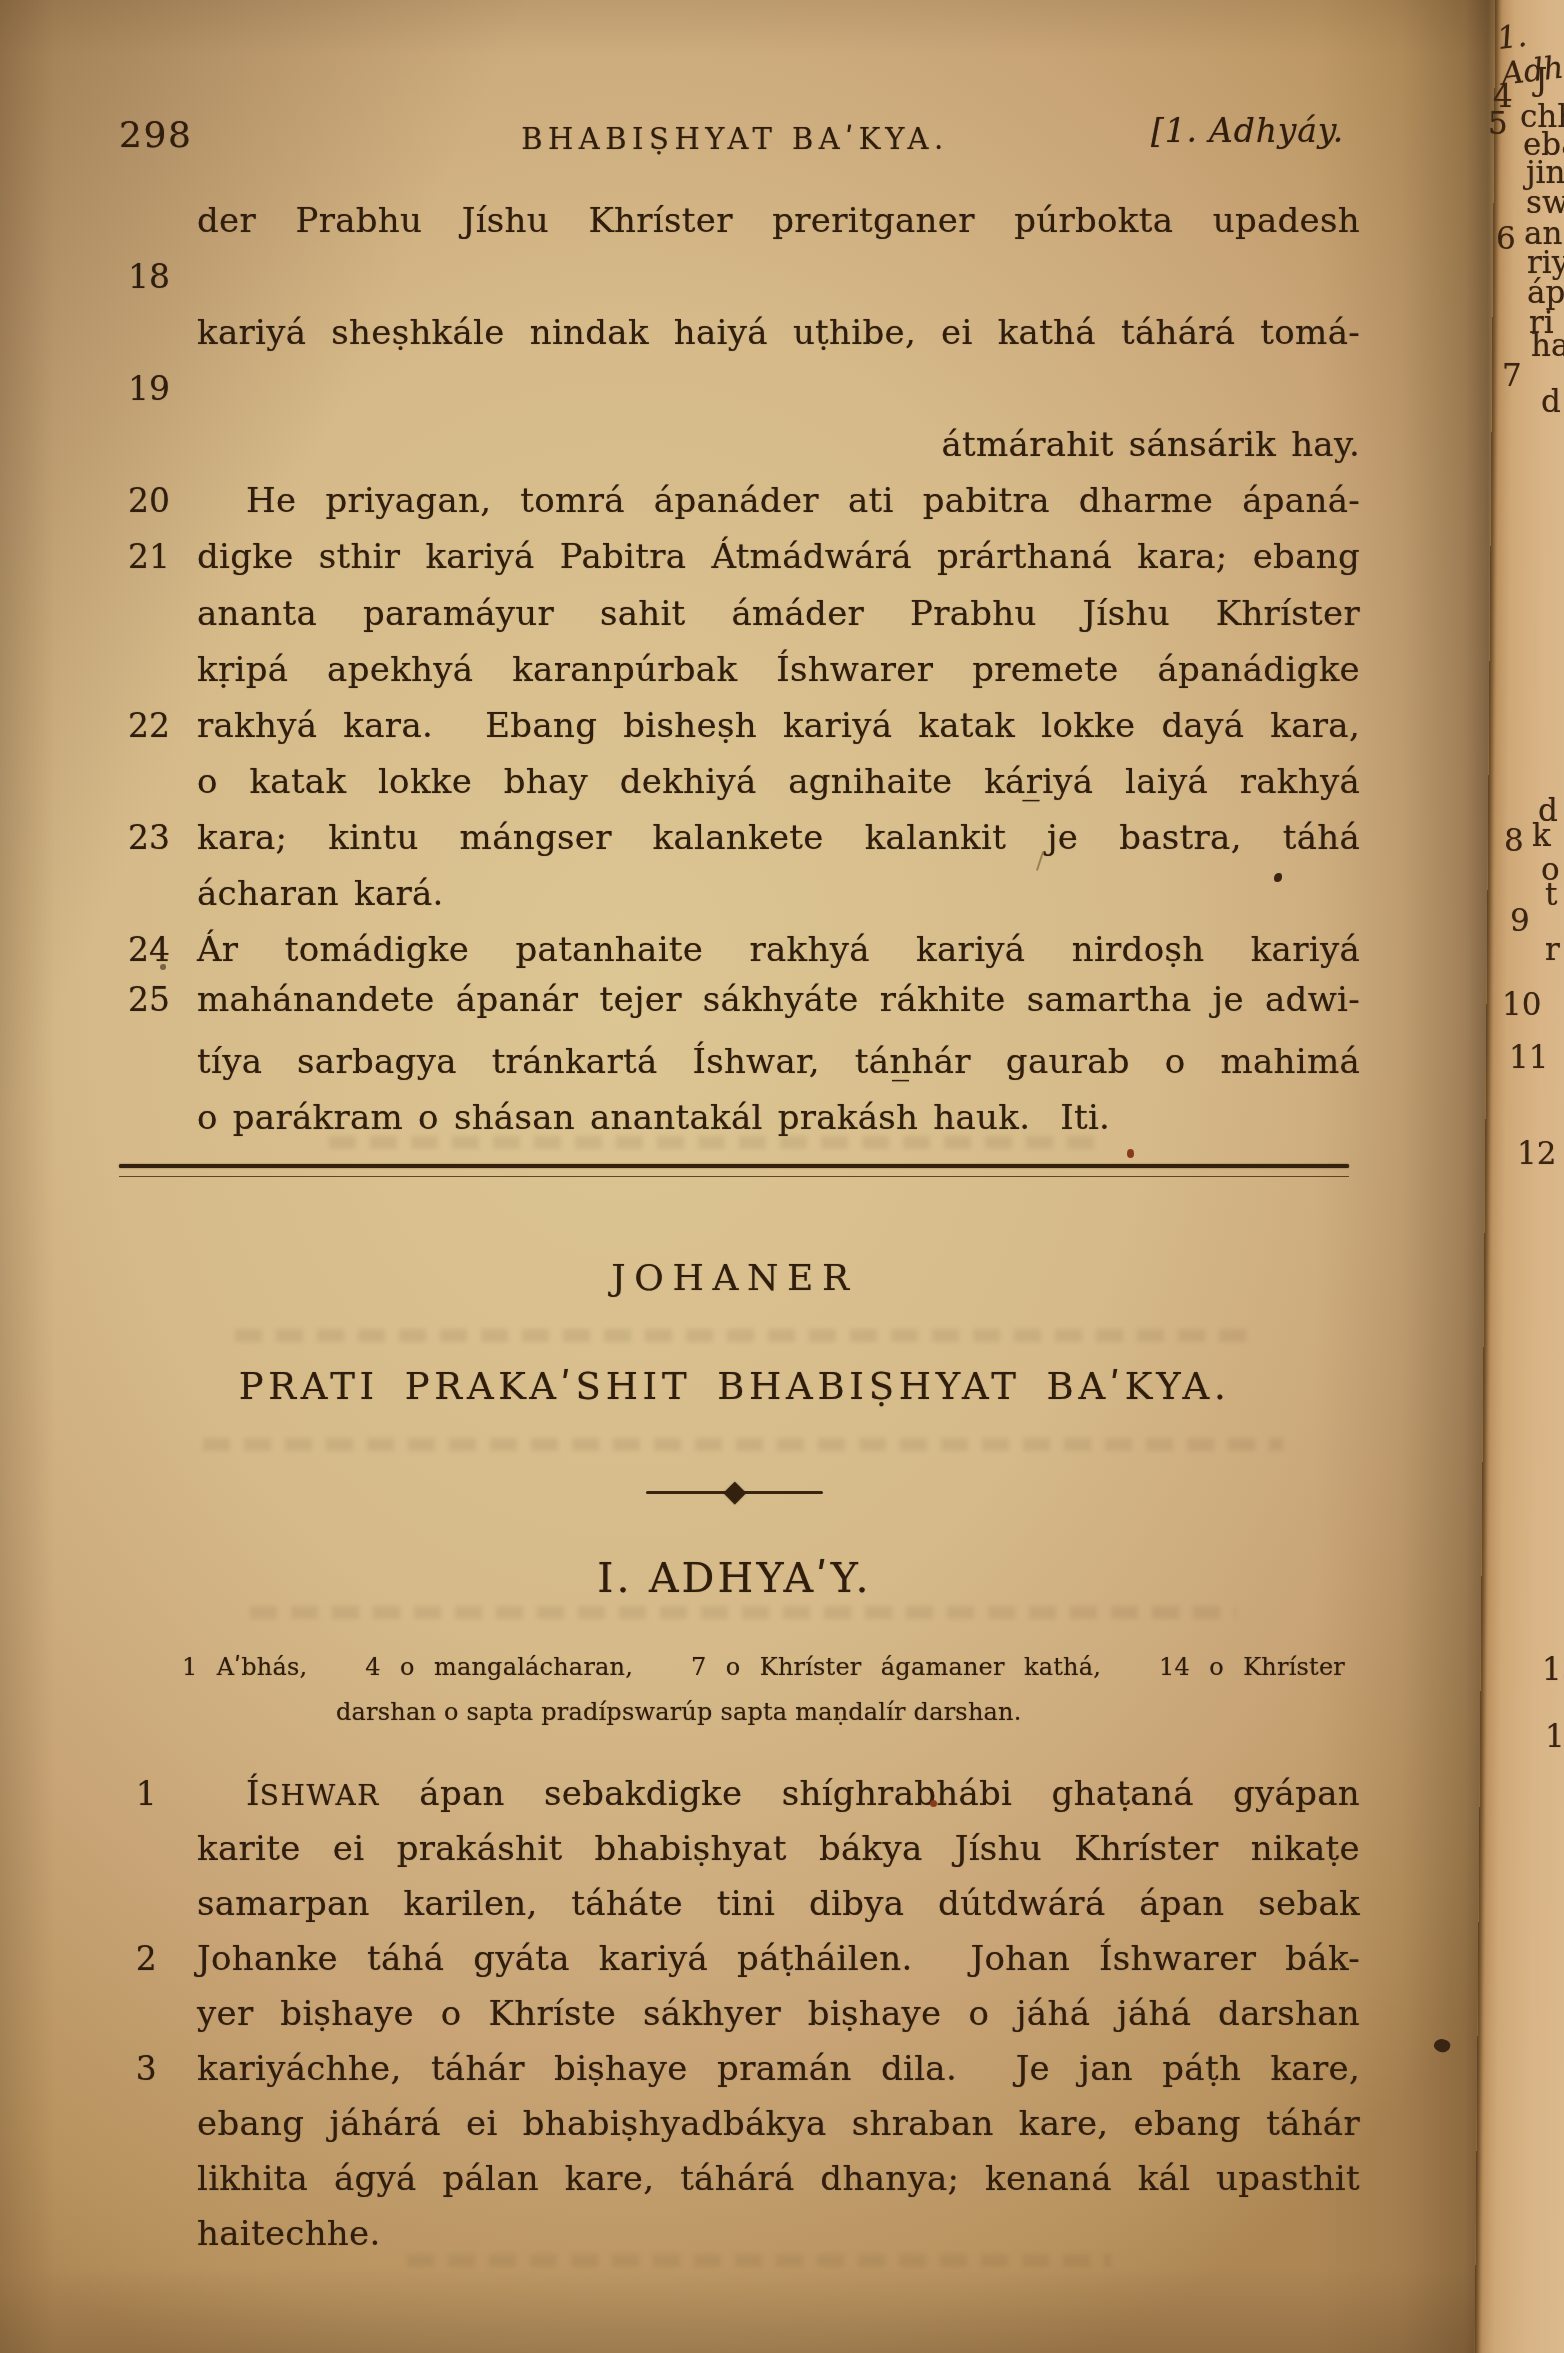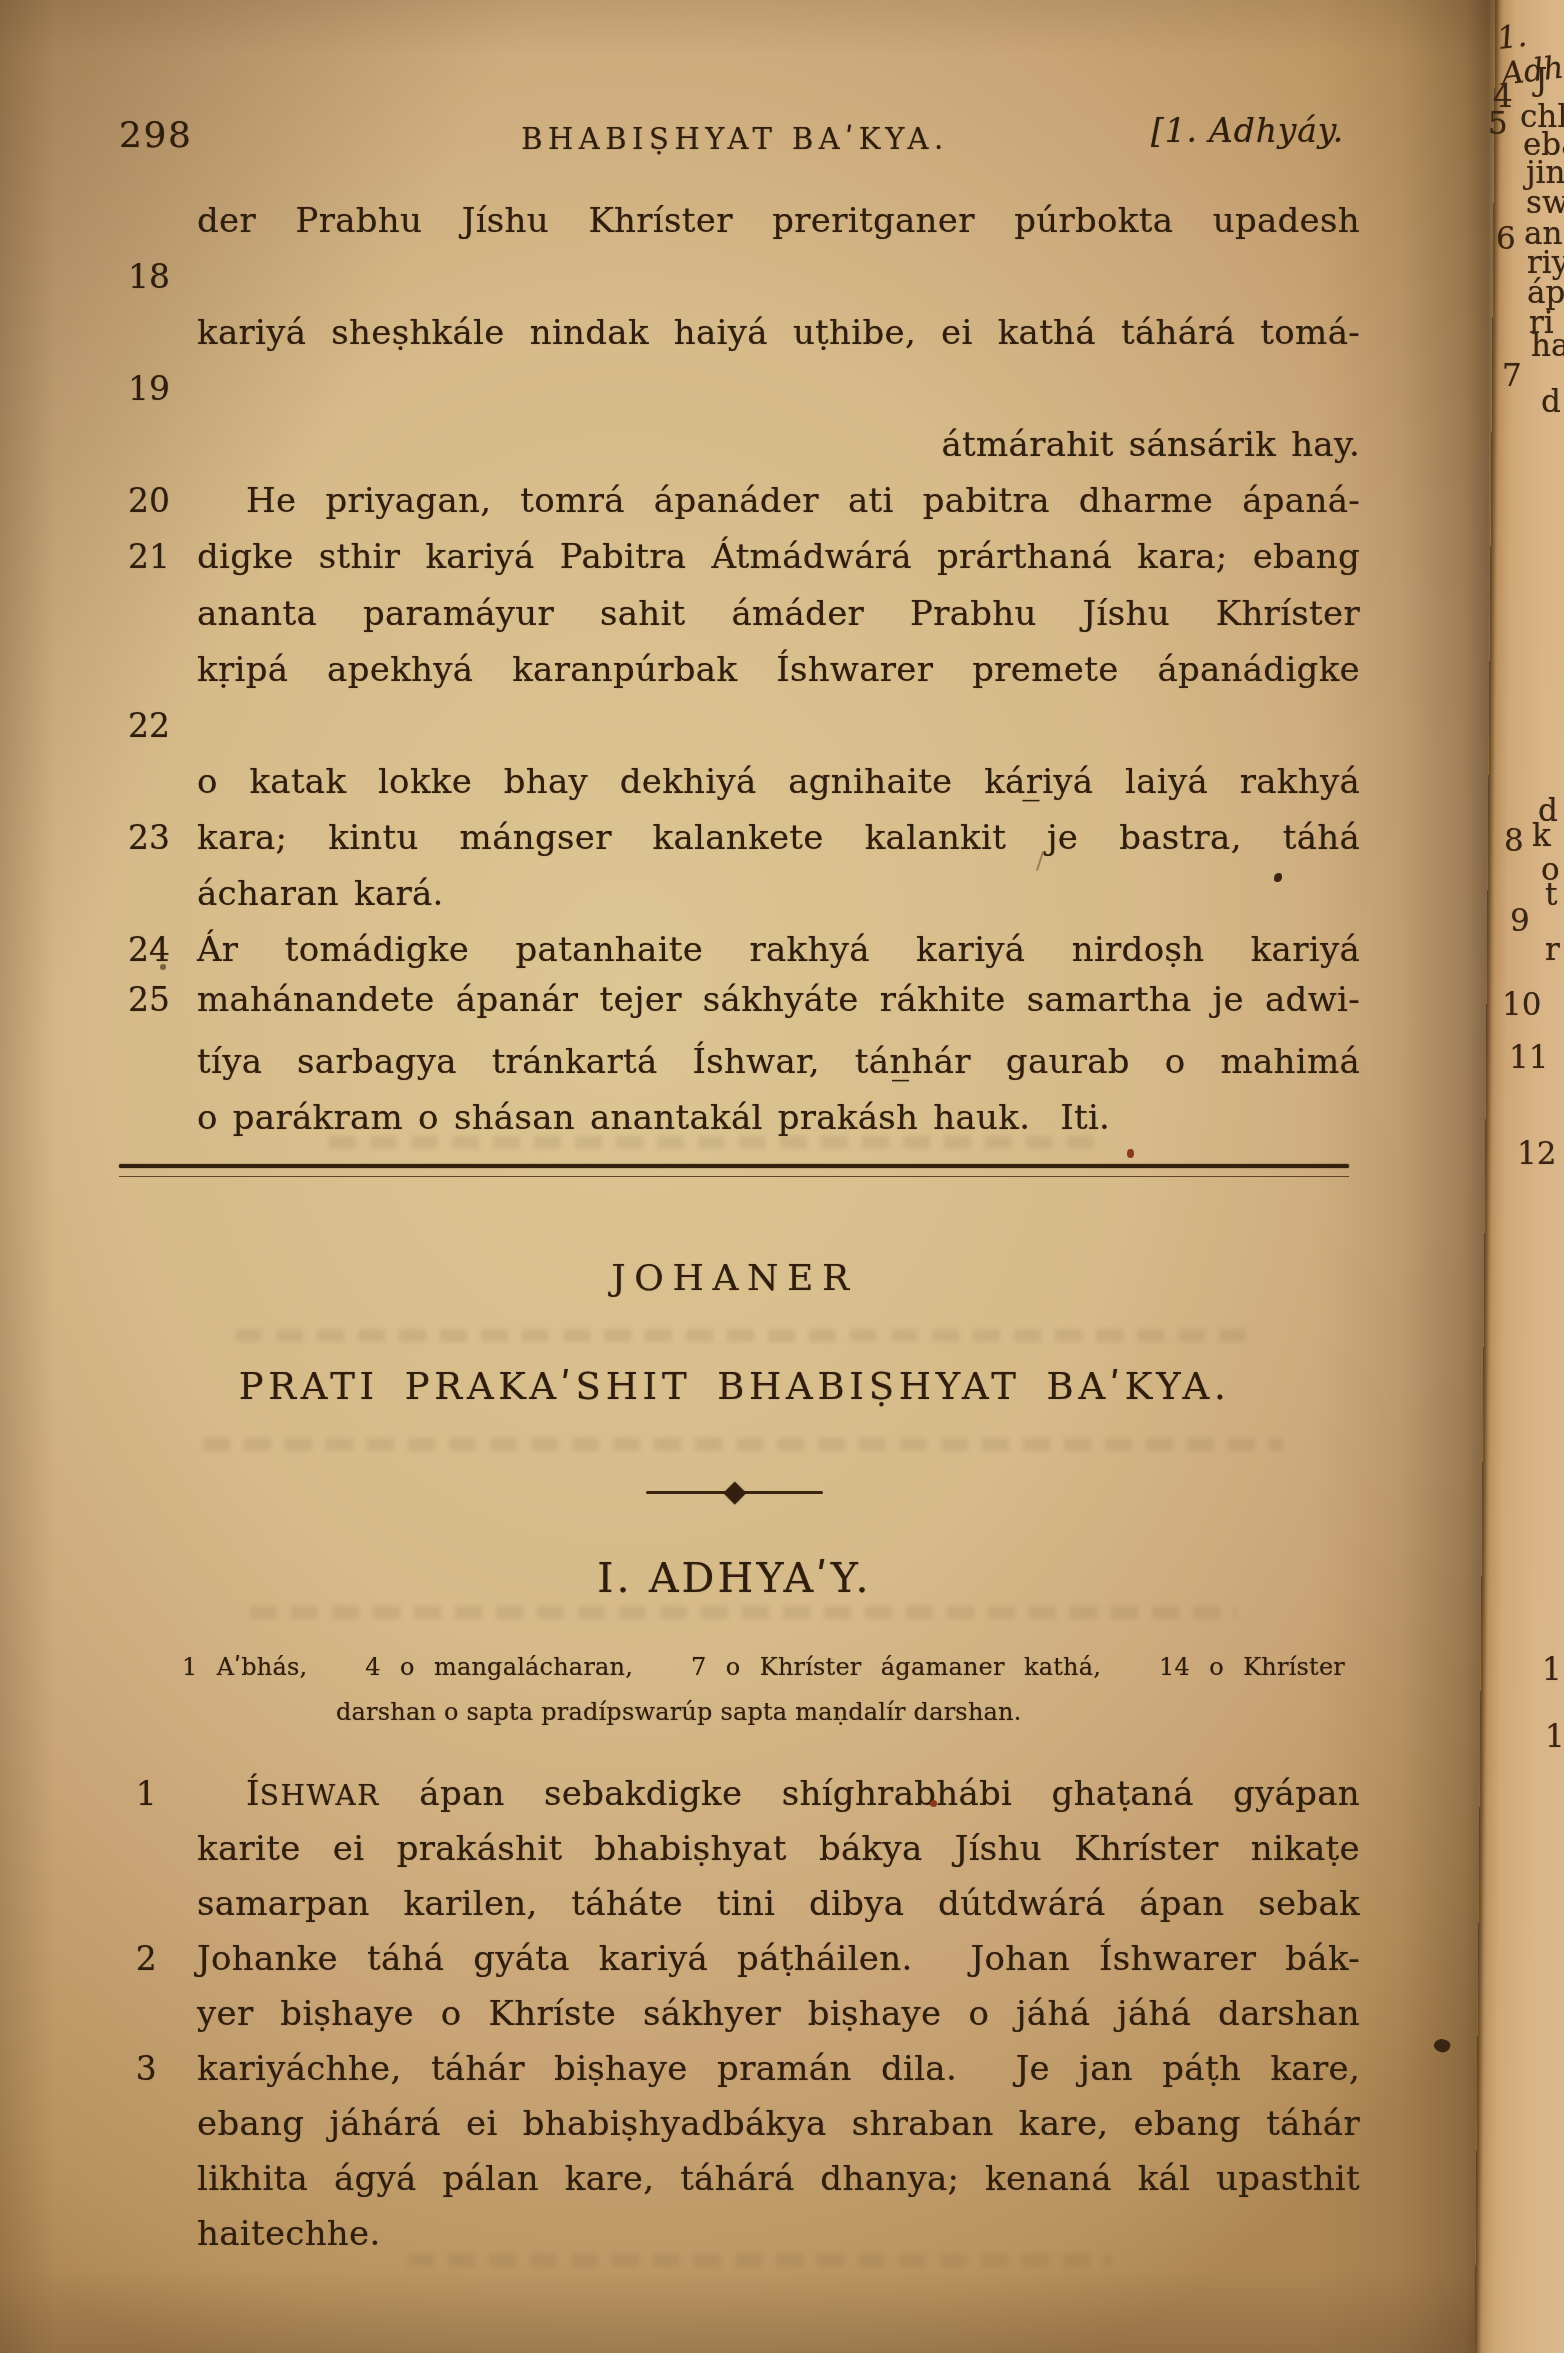--- a/index.html
+++ b/index.html
@@ -111,20 +111,21 @@
       <div class="vline" style="top: 593px;">
         <span class="vnum"></span>
         <span class="vtext just">ananta paramáyur sahit ámáder Prabhu Jíshu Khríster</span>
       </div>
       <div class="vline" style="top: 649px;">
         <span class="vnum"></span>
         <span class="vtext just">kṛipá apekhyá karanpúrbak Íshwarer premete ápanádigke</span>
       </div>
       <div class="vline" style="top: 705px;">
         <span class="vnum">22</span>
+        <span class="vtext just">rakhyá kara.&nbsp; Ebang bisheṣh kariyá katak lokke dayá kara,</span>
       </div>
       <div class="vline" style="top: 761px;">
         <span class="vnum"></span>
         <span class="vtext just">o katak lokke bhay dekhiyá agnihaite kár̲iyá laiyá rakhyá</span>
       </div>
       <div class="vline" style="top: 817px;">
         <span class="vnum">23</span>
         <span class="vtext just">kara; kintu mángser kalankete kalankit je bastra, táhá</span>
       </div>
       <div class="vline" style="top: 873px;">

